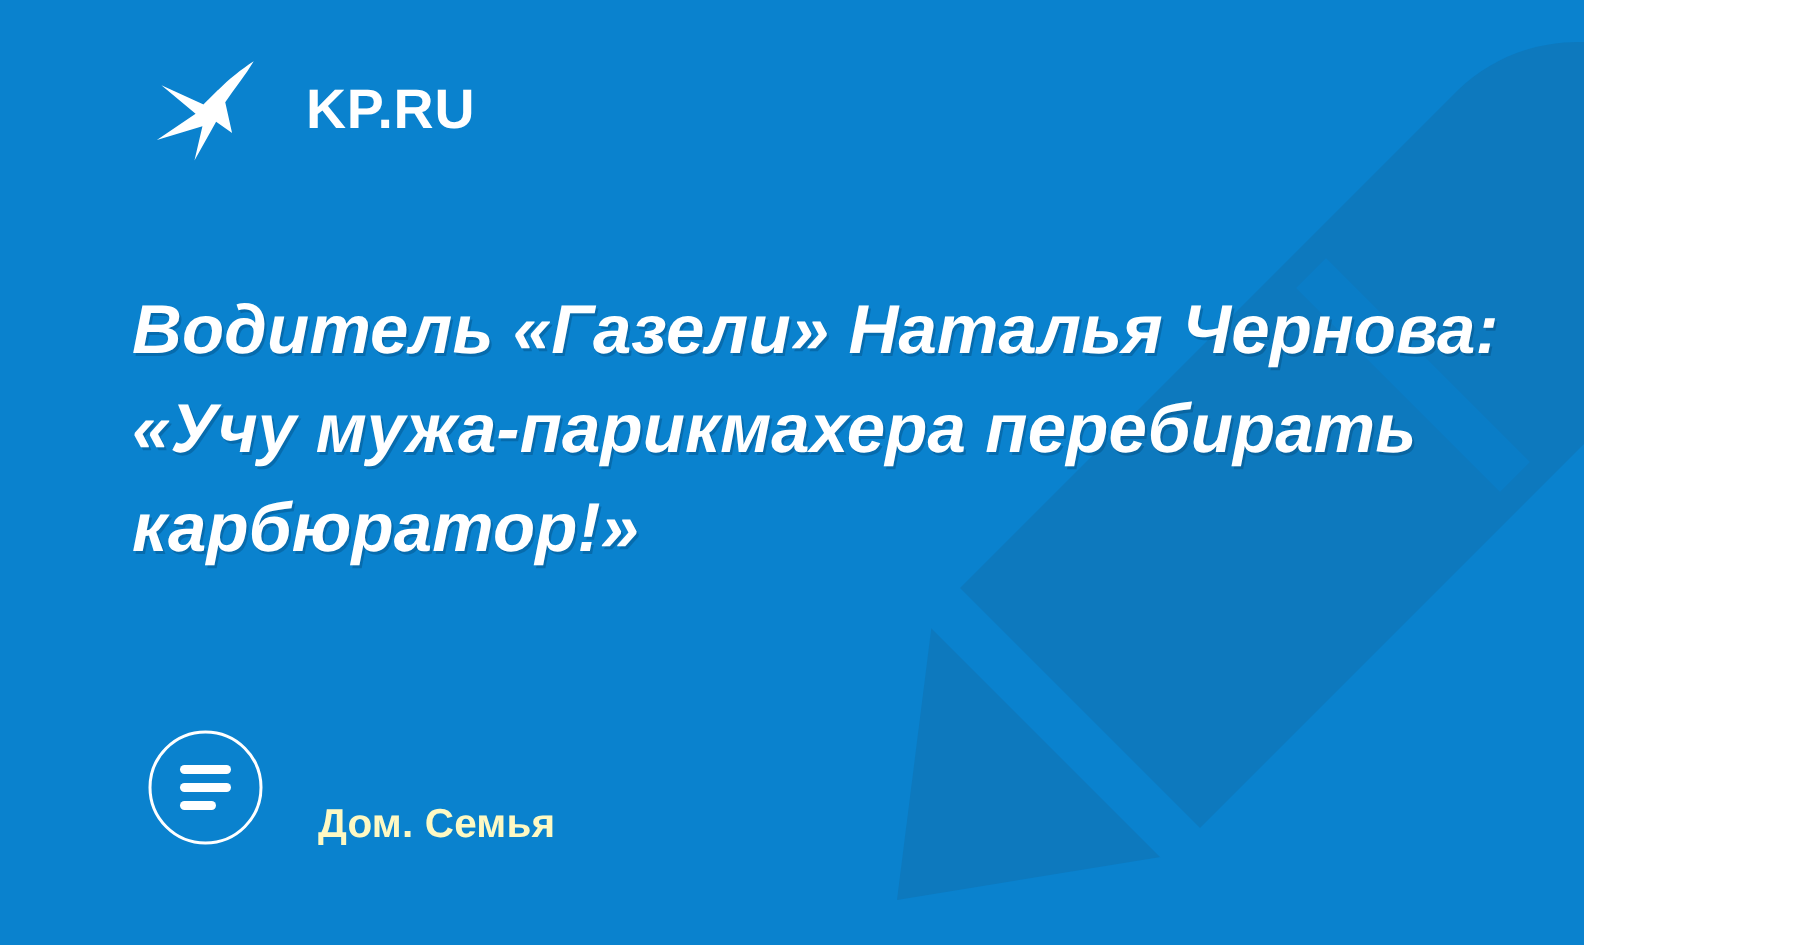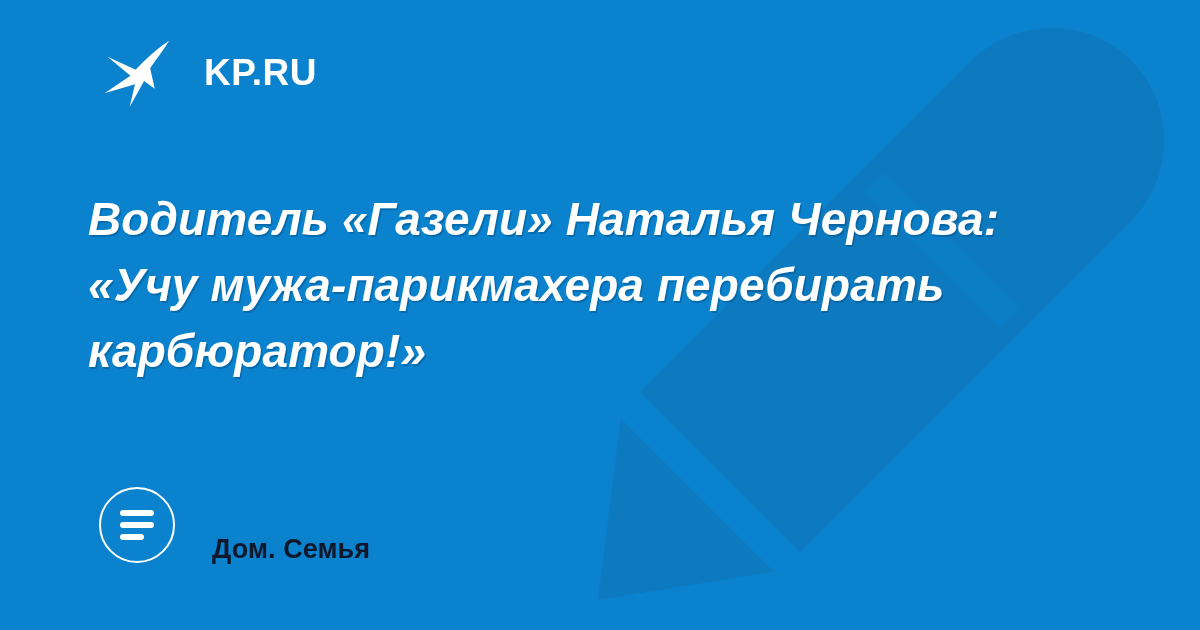--- a/index.html
+++ b/index.html
@@ -3,21 +3,21 @@
 <meta charset="utf-8">
 <style>
   html, body {
     margin: 0;
     padding: 0;
     background: #ffffff;
   }
 
   #share-card {
     position: relative;
-    width: 1200px;
+    width: 1056px;
     height: 630px;
     overflow: hidden;
     background: #0a82ce;
     font-family: "Liberation Sans", "DejaVu Sans", sans-serif;
     -webkit-font-smoothing: antialiased;
   }
 
   
   #watermark {
     position: absolute;
@@ -95,21 +95,21 @@
     background: #ffffff;
     height: 6px;
     border-radius: 3px;
     display: block;
   }
   #rubric-icon-circle .bar.b1 { width: 34px; margin-bottom: 6px; }
   #rubric-icon-circle .bar.b2 { width: 34px; margin-bottom: 6px; }
   #rubric-icon-circle .bar.b3 { width: 24px; margin-right: 10px; }
 
   #rubric-label {
-    color: #0f172a;
+    color: #fef9c3;
     font-size: 27px;
     font-weight: bold;
     margin-left: 37px;
     line-height: 1;
     white-space: nowrap;
     letter-spacing: 0.1px;
     margin-top: 48px;
   }
 </style>
 </head>

